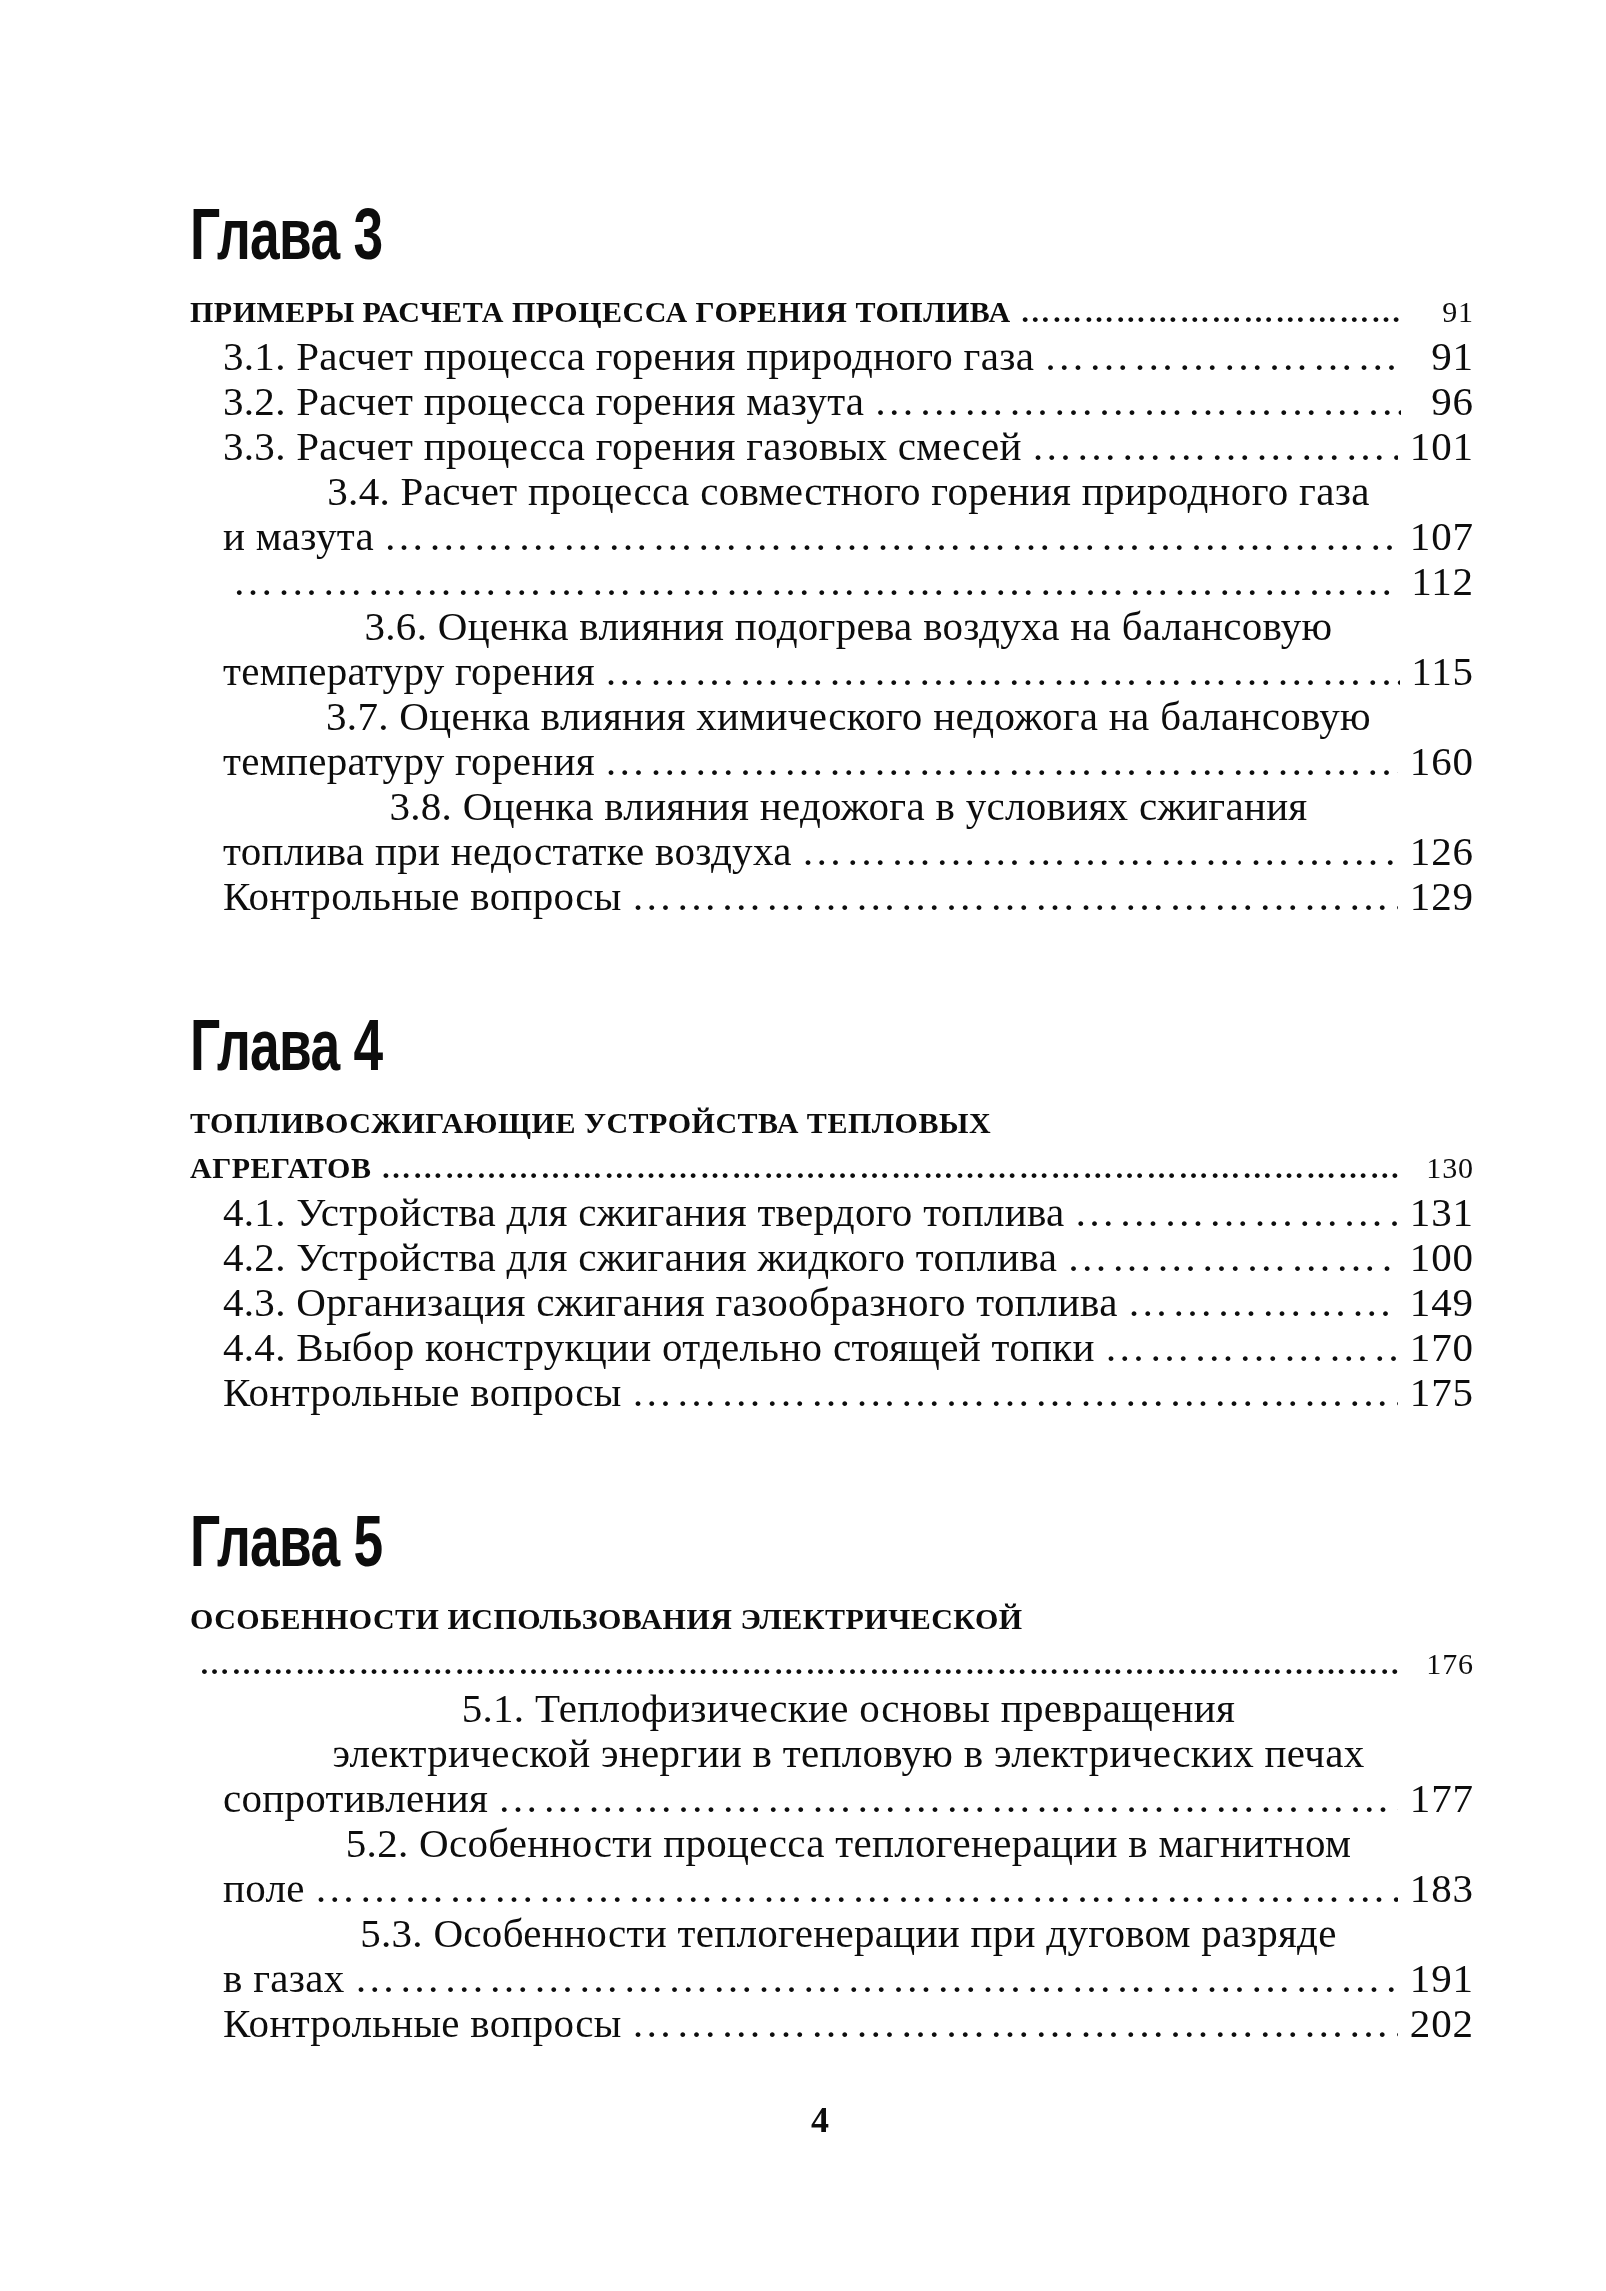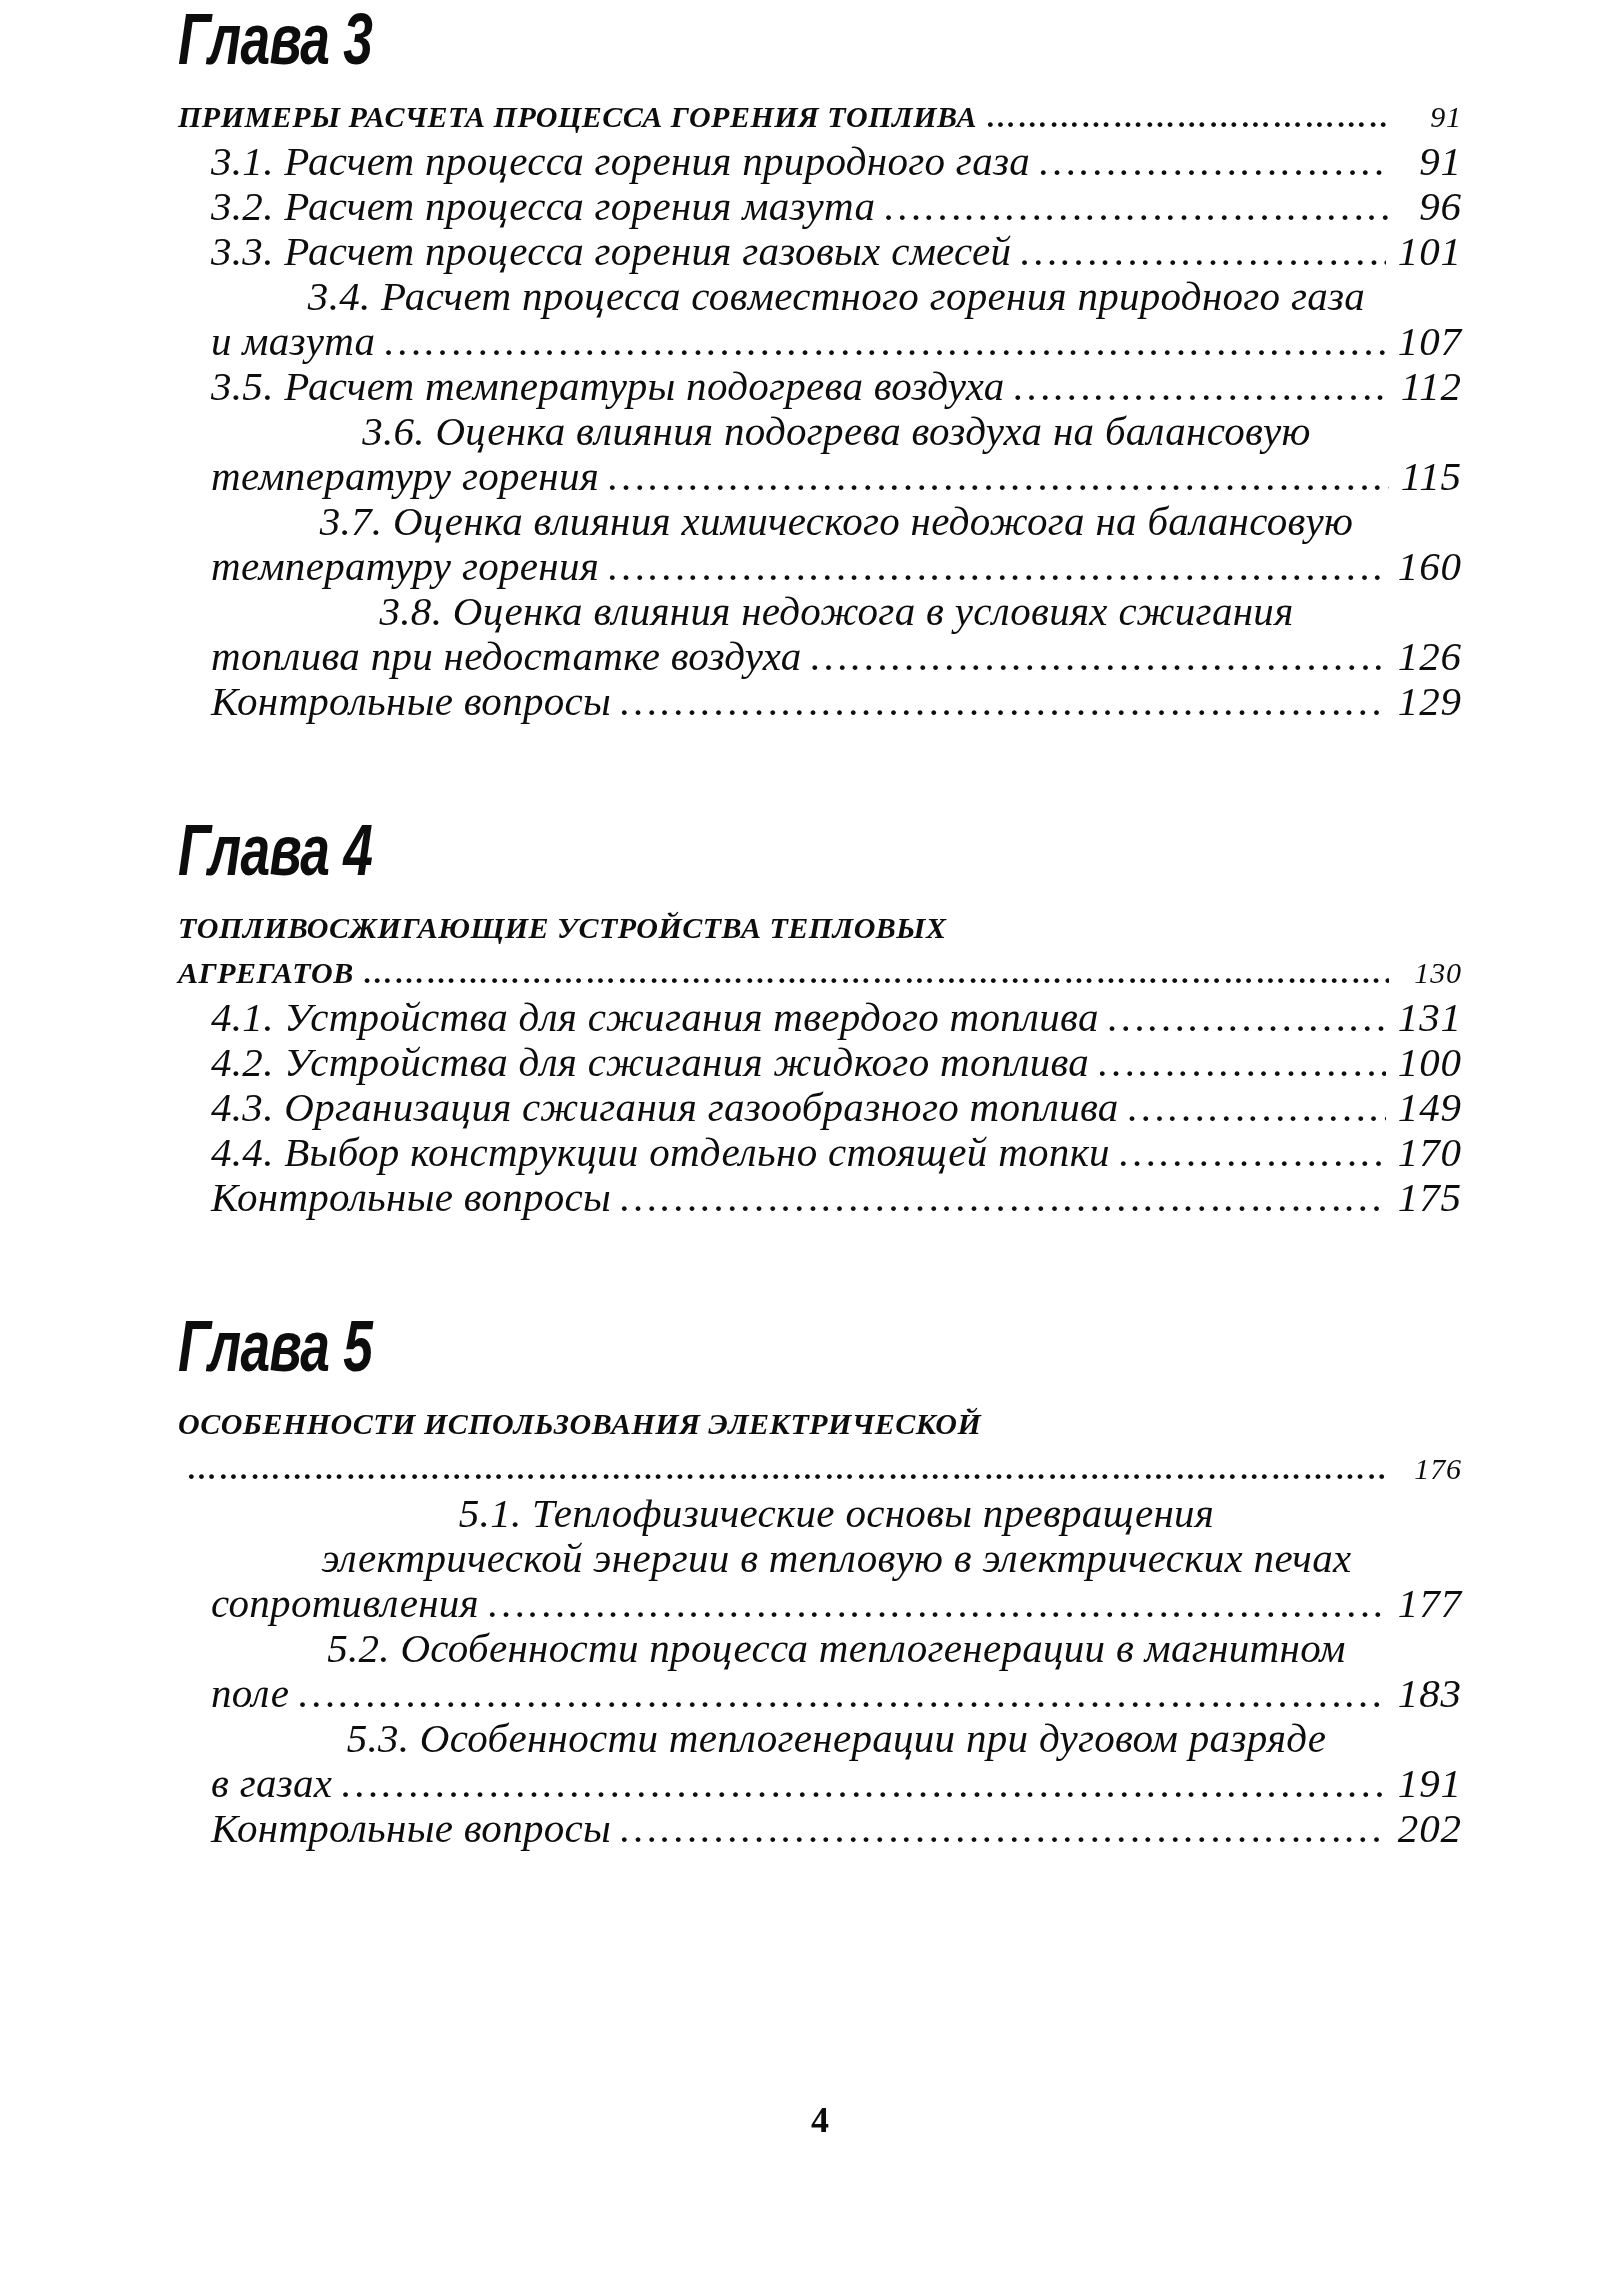--- a/index.html
+++ b/index.html
@@ -14,24 +14,24 @@
     color: #0d0d0d;
     font-family: "Liberation Serif", "DejaVu Serif", serif;
     overflow: hidden;
   }
   .page {
     position: absolute;
     inset: 0;
   }
   .content {
     position: absolute;
-    left: 178px;
+    left: 190px;
     top: 0;
     width: 1284px;
-    font-style: italic;
+    padding-top: 195px;
   }
   .chapter + .chapter {
     margin-top: 87px;
   }
   .chapter-heading {
     margin: 0 0 15px 0;
     font-family: "Liberation Sans", "DejaVu Sans", sans-serif;
     font-weight: 700;
     font-size: 72px;
     line-height: 79px;
@@ -124,21 +124,20 @@
           </div>
           <div class="row entry">
             <span class="row-text">3.4. Расчет процесса совместного горения природного газа</span>
           </div>
           <div class="row entry-cont">
             <span class="row-text">и мазута</span>
             <span class="leader"></span>
             <span class="pagenum">107</span>
           </div>
           <div class="row entry">
-            <span class="row-text">3.5. Расчет температуры подогрева воздуха</span>
             <span class="leader"></span>
             <span class="pagenum">112</span>
           </div>
           <div class="row entry">
             <span class="row-text">3.6. Оценка влияния подогрева воздуха на балансовую</span>
           </div>
           <div class="row entry-cont">
             <span class="row-text">температуру горения</span>
             <span class="leader"></span>
             <span class="pagenum">115</span>

